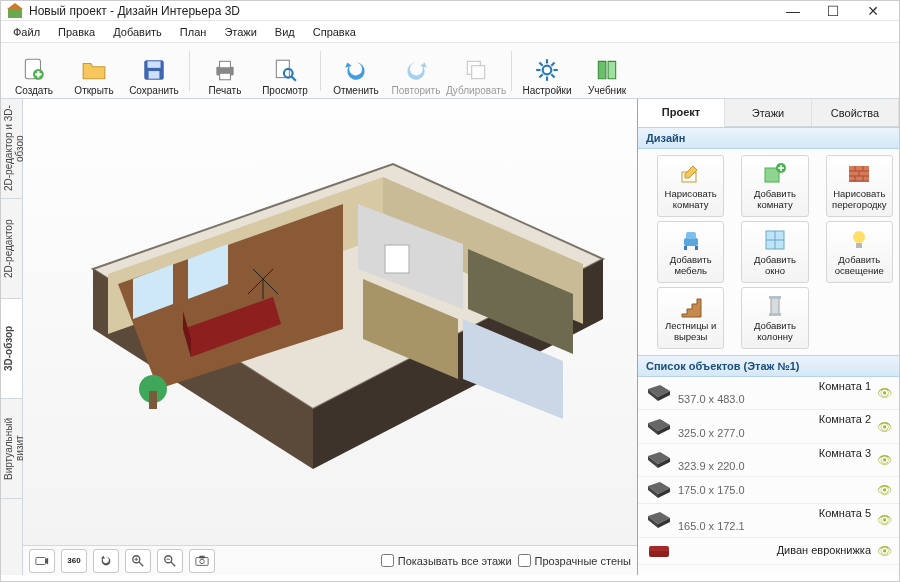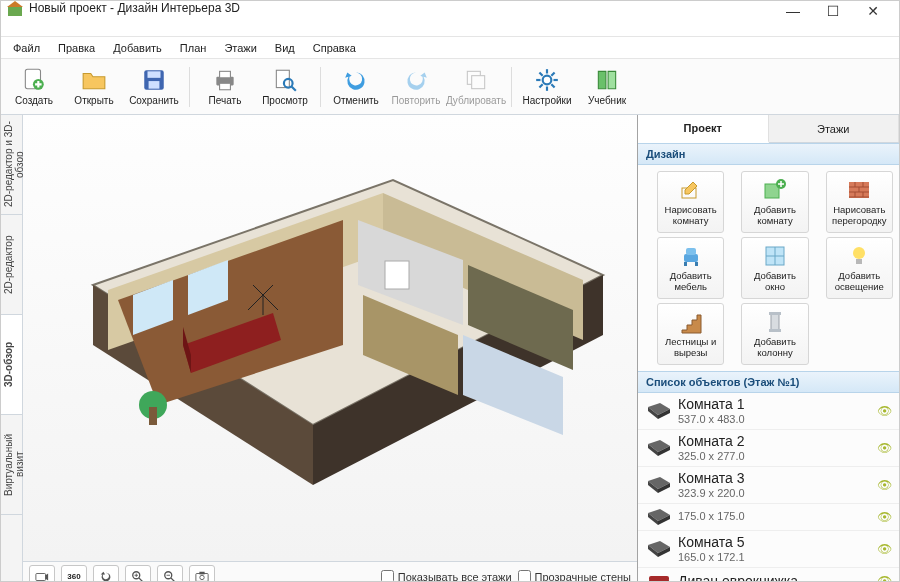--- a/index.html
+++ b/index.html
@@ -1,31 +1,31 @@
 <!DOCTYPE html>
 <html><head>
 <meta charset="utf-8">
 <style>
 * { box-sizing: border-box; margin: 0; padding: 0; font-family: "Segoe UI", Tahoma, sans-serif; }
 body { width: 900px; height: 582px; background: #fff; font-size: 11px; color: #222; overflow: hidden; border: 1px solid #ccc; }
 
 
-.titlebar { height: 36px; display: flex; padding: 0 6px; border-bottom: 1px solid #e5e5e5; }
+.titlebar { height: 20px; display: flex; align-items: center; padding: 0 6px; border-bottom: 1px solid #e5e5e5; }
 .titlebar .icon { width: 16px; height: 16px; margin-right: 6px; }
 .titlebar .title { flex: 1; font-size: 12px; }
 .titlebar .winbtns { display: flex; gap: 0; }
 .titlebar .winbtn { width: 40px; height: 20px; display: flex; align-items: center; justify-content: center; font-size: 14px; color: #333; cursor: pointer; }
 
 
 .menubar { height: 22px; display: flex; align-items: center; padding: 0 4px; gap: 2px; border-bottom: 1px solid #e5e5e5; }
 .menubar .menu { padding: 2px 8px; cursor: pointer; }
 
 
 .toolbar { height: 56px; display: flex; align-items: center; padding: 2px 6px; gap: 6px; border-bottom: 1px solid #d0d7de; background: #fbfbfb; }
-.toolbar .toolbtn { display: flex; flex-direction: column; align-items: center; justify-content: center; width: 54px; height: 50px; cursor: pointer; font-size: 10px; }
+.toolbar .toolbtn { display: flex; flex-direction: column; align-items: center; justify-content: flex-end; width: 54px; height: 50px; cursor: pointer; font-size: 10px; }
 .toolbar .toolicon { width: 26px; height: 26px; margin-bottom: 2px; }
 .toolbar .sep { width: 1px; height: 40px; background: #ddd; margin: 0 2px; }
 .toolbar .disabled { opacity: 0.45; cursor: default; }
 
 
 .main { display: flex; height: calc(582px - 28px - 22px - 56px); }
 .left-tabs { width: 22px; background: #f4f4f4; border-right: 1px solid #d0d7de; display: flex; flex-direction: column; }
 .ltab { flex: 0 0 100px; writing-mode: vertical-rl; transform: rotate(180deg); text-align: center; font-size: 10px; padding: 6px 2px; border-top: 1px solid #d0d7de; cursor: pointer; color: #444; }
 .ltab.active { background: #fff; font-weight: 600; }
 
@@ -49,21 +49,21 @@
 .section-head { background: linear-gradient(180deg, #eaf3fb, #d5e8f7); border: 1px solid #b8d4ea; border-left: none; border-right: none; padding: 4px 8px; font-size: 11px; font-weight: 600; color: #1a4d7a; }
 
 .design-grid { display: grid; grid-template-columns: repeat(3, 1fr); gap: 4px; padding: 6px; }
 .dbtn { border: 1px solid #d6d6d6; border-radius: 3px; background: linear-gradient(180deg, #fff, #f3f3f3); height: 62px; display: flex; flex-direction: column; align-items: center; justify-content: center; font-size: 9.5px; text-align: center; cursor: pointer; padding: 2px; line-height: 1.15; margin-left: 13px; }
 .dicon { width: 24px; height: 24px; margin-bottom: 3px; }
 
 .objlist { flex: 1; overflow-y: auto; }
 .objitem { display: flex; align-items: center; gap: 6px; padding: 3px 8px; border-bottom: 1px solid #eee; cursor: pointer; }
 .objicon { width: 26px; height: 20px; flex-shrink: 0; }
 .objtext { flex: 1; display: flex; flex-direction: column; line-height: 1.2; }
-.objname { font-size: 14px; }
+.objname { font-size: 11px; text-align: right; }
 .objdim { font-size: 11px; color: #666; }
 .eye { width: 14px; flex-shrink: 0; color: #a7b82f; font-size: 12px; }
 </style>
 </head>
 <body>
 
 <div class="titlebar">
   <svg class="icon" viewBox="0 0 16 16">
       <rect x="1" y="5" width="14" height="10" fill="#6aa84f"></rect>
       <polygon points="0,6 8,0 16,6" fill="#cc7a29"></polygon>
@@ -263,20 +263,21 @@
           <input type="checkbox" style="">
           <span>Прозрачные стены</span>
         </label>
     </div>
   </div>
 
   <div class="rpanel">
     <div class="rtabs">
       <div class="rtab active">Проект</div>
       <div class="rtab">Этажи</div>
+      <div class="rtab">Свойства</div>
     </div>
 
     <div class="section-head">Дизайн</div>
 
     <div class="design-grid">
       <div class="dbtn">
         <svg class="dicon" viewBox="0 0 24 24">
             <rect x="3" y="10" width="14" height="10" fill="none" stroke="#c79a2e"></rect>
             <path d="M14 4l4 4-8 8-4 0 0-4z" fill="#f7c65f" stroke="#c79a2e"></path>
           </svg>

